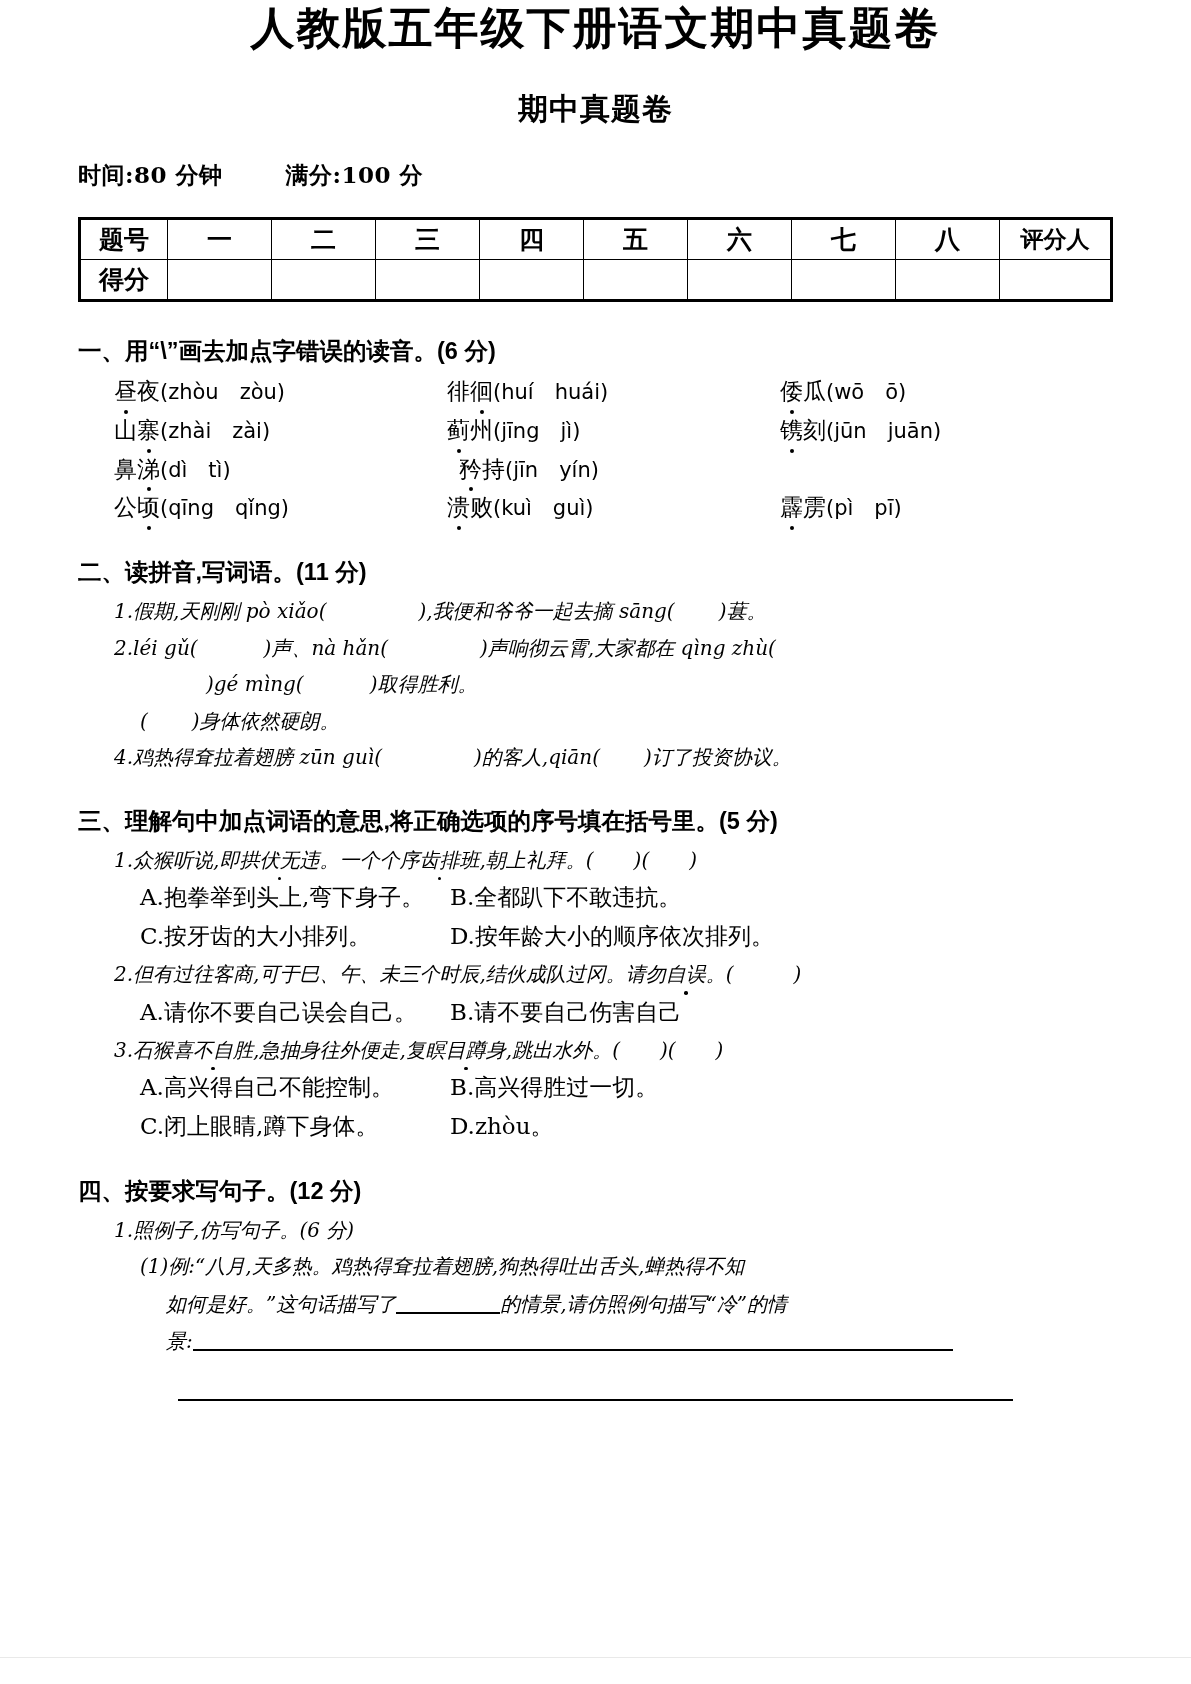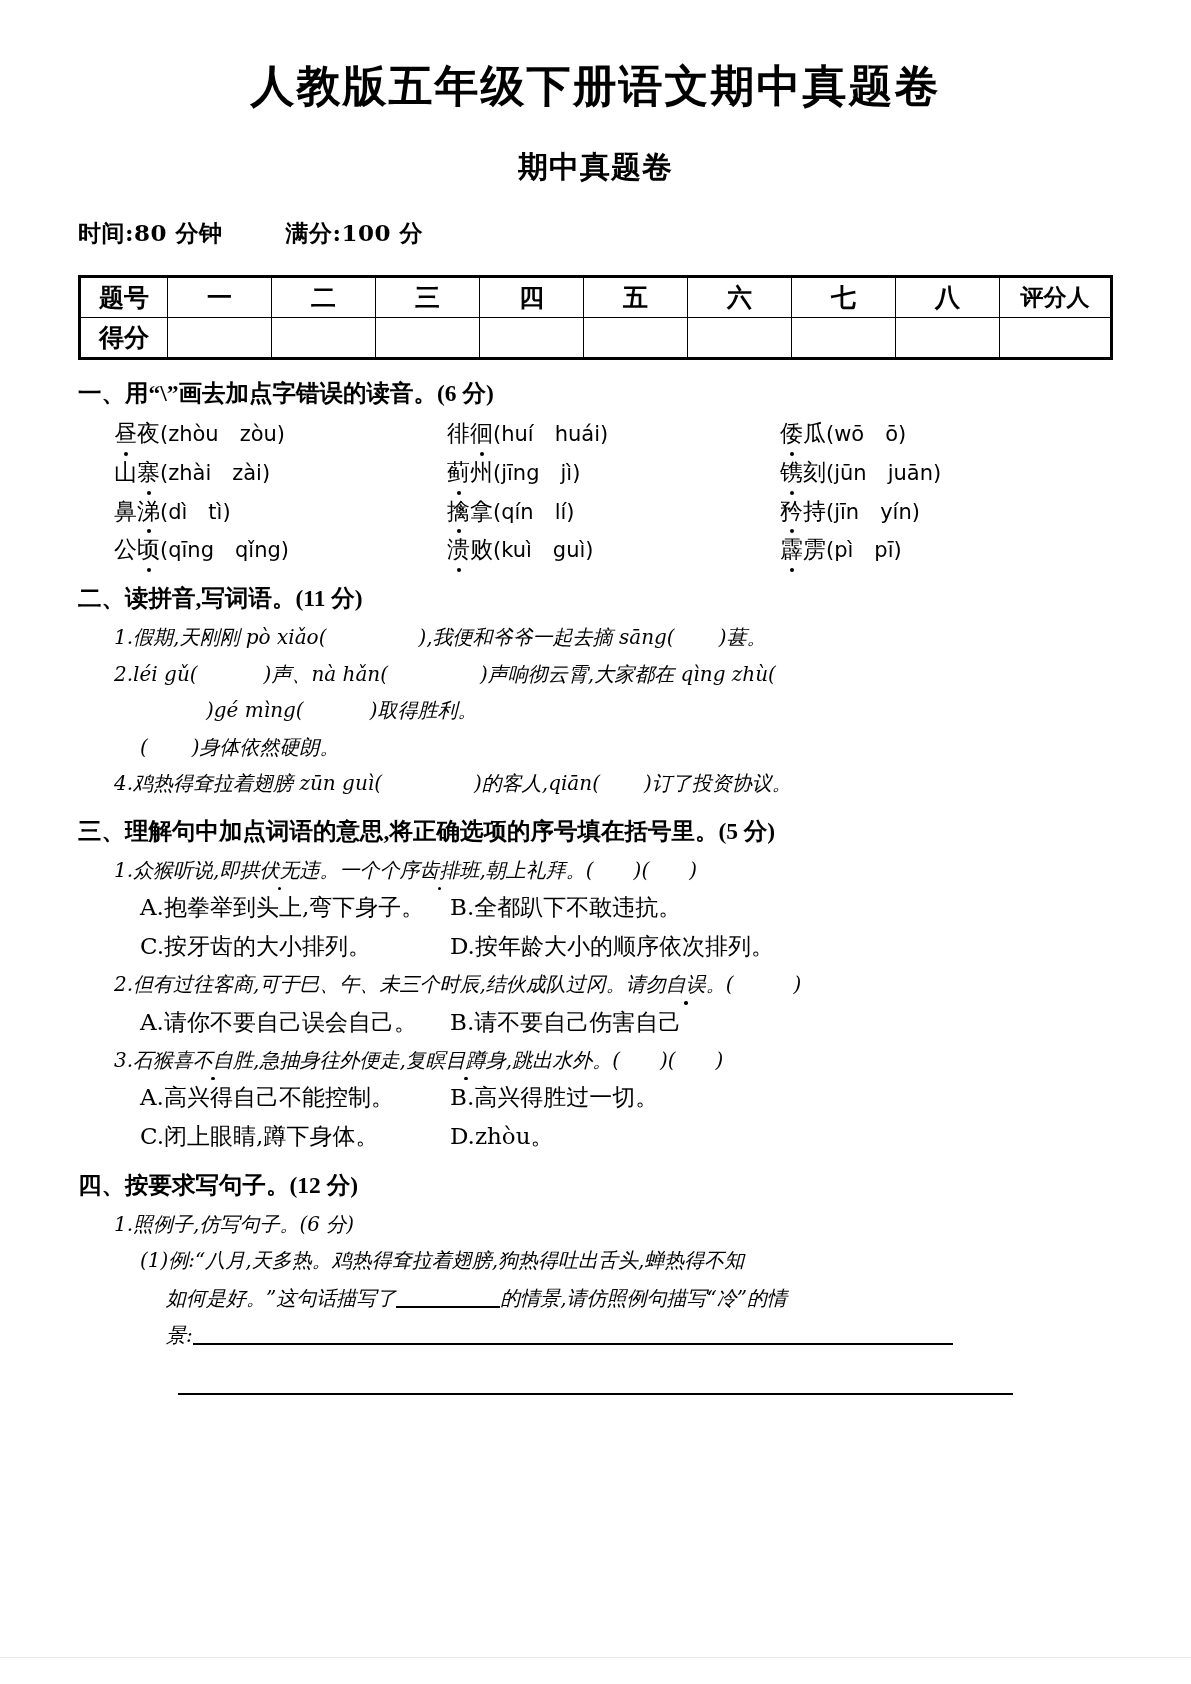--- a/index.html
+++ b/index.html
@@ -23,21 +23,20 @@
     padding: 0 78px;
   }
 
   
   .main-title {
     text-align: center;
     font-size: 44px;
     font-weight: bold;
     letter-spacing: 2px;
     margin: 0;
-    padding-top: 58px;
     line-height: 1.25;
     font-family: "DejaVu Serif", "Liberation Serif", serif;
   }
   .sub-title {
     text-align: center;
     font-size: 30px;
     font-weight: bold;
     margin: 0;
     padding-top: 34px;
     letter-spacing: 1px;
@@ -70,23 +69,23 @@
     height: 37px;
     font-family: "DejaVu Serif", "Liberation Serif", serif;
   }
   table.score-table td.label { width: 84px; }
   table.score-table td.evaluator { width: 108px; font-size: 23px; }
 
   
   .section-head {
     font-size: 23.5px;
     font-weight: bold;
-    margin-top: 18px;
+    margin-top: 34px;
     letter-spacing: 0px;
-    font-family: Liberation Serif, serif;
+    font-family: Liberation Sans, sans-serif;
     line-height: 1.35;
   }
   .q-line {
     font-size: 20px;
     line-height: 1.38;
     margin-top: 9px;
     font-family: "DejaVu Serif", "Liberation Serif", serif;
     white-space: nowrap;
     font-style: italic;
   }
@@ -245,21 +244,20 @@
   </div>
 
   <div class="pinyin-row">
     <div class="pinyin-cell"><span>山</span><span class="dotted">寨</span><span class="py">(zhài　zài)</span></div>
     <div class="pinyin-cell"><span class="dotted">蓟</span><span>州</span><span class="py">(jīng　jì)</span></div>
     <div class="pinyin-cell"><span class="dotted">镌</span><span>刻</span><span class="py">(jūn　juān)</span></div>
   </div>
 
   <div class="pinyin-row">
     <div class="pinyin-cell"><span>鼻</span><span class="dotted">涕</span><span class="py">(dì　tì)</span></div>
-    <div class="pinyin-cell"><span class="dotted">擒</span><span>拿</span><span class="py">(qín　lí)</span></div>
     <div class="pinyin-cell"><span class="dotted">矜</span><span>持</span><span class="py">(jīn　yín)</span></div>
   </div>
 
   <div class="pinyin-row">
     <div class="pinyin-cell"><span>公</span><span class="dotted">顷</span><span class="py">(qīng　qǐng)</span></div>
     <div class="pinyin-cell"><span class="dotted">溃</span><span>败</span><span class="py">(kuì　guì)</span></div>
     <div class="pinyin-cell"><span class="dotted">霹</span><span>雳</span><span class="py">(pì　pī)</span></div>
   </div>
 
   <div class="section-head">二、读拼音,写词语。(11 分)</div>

